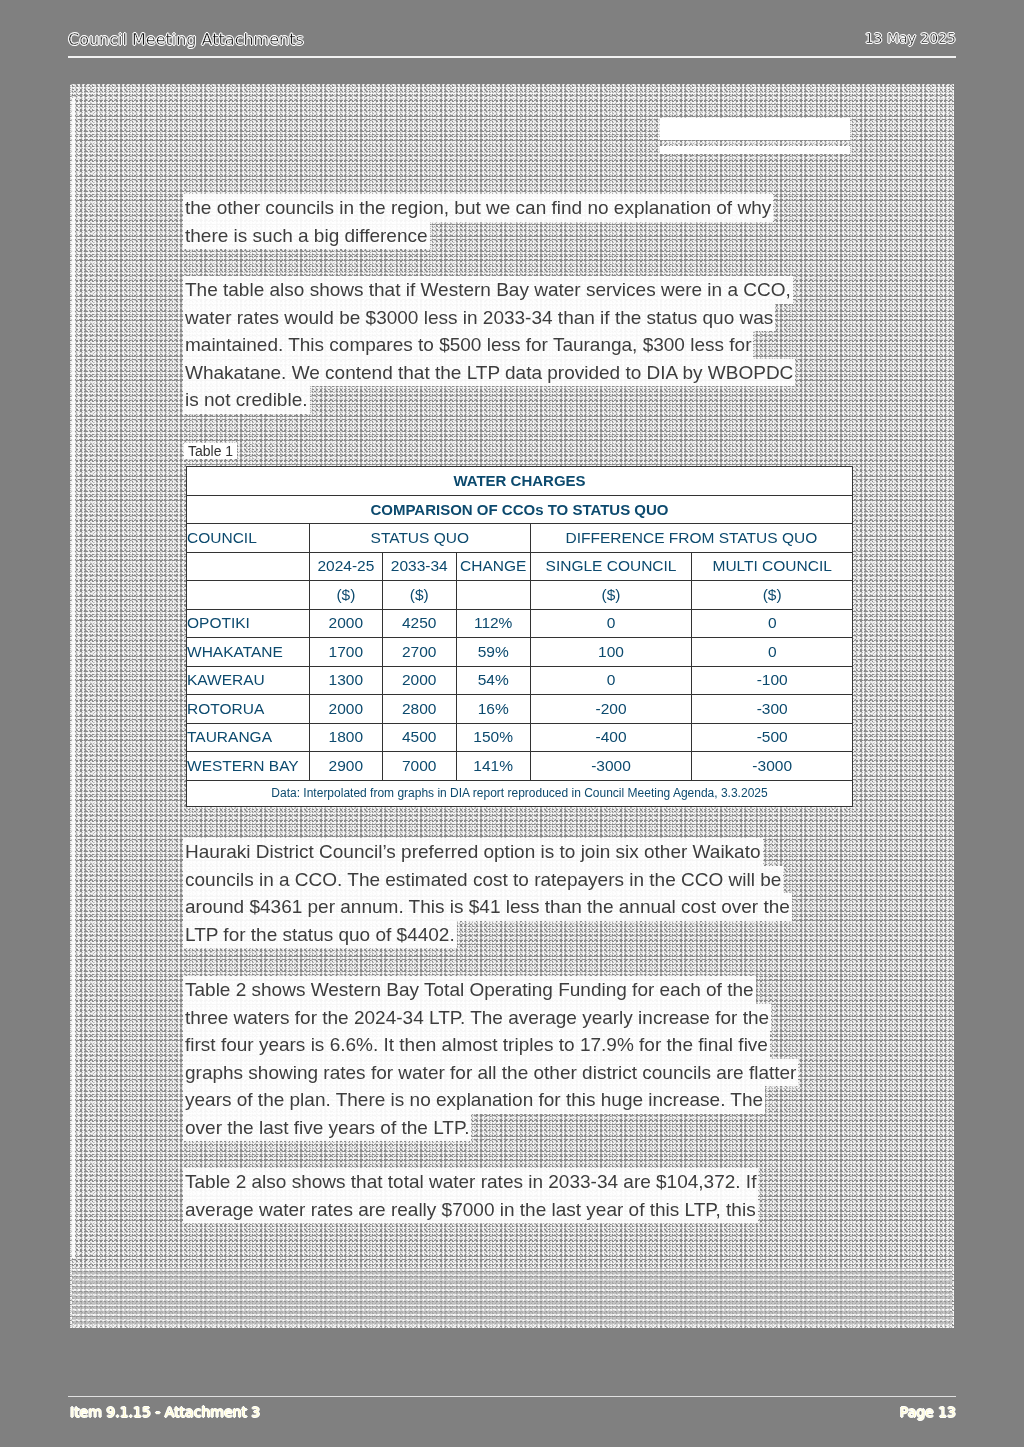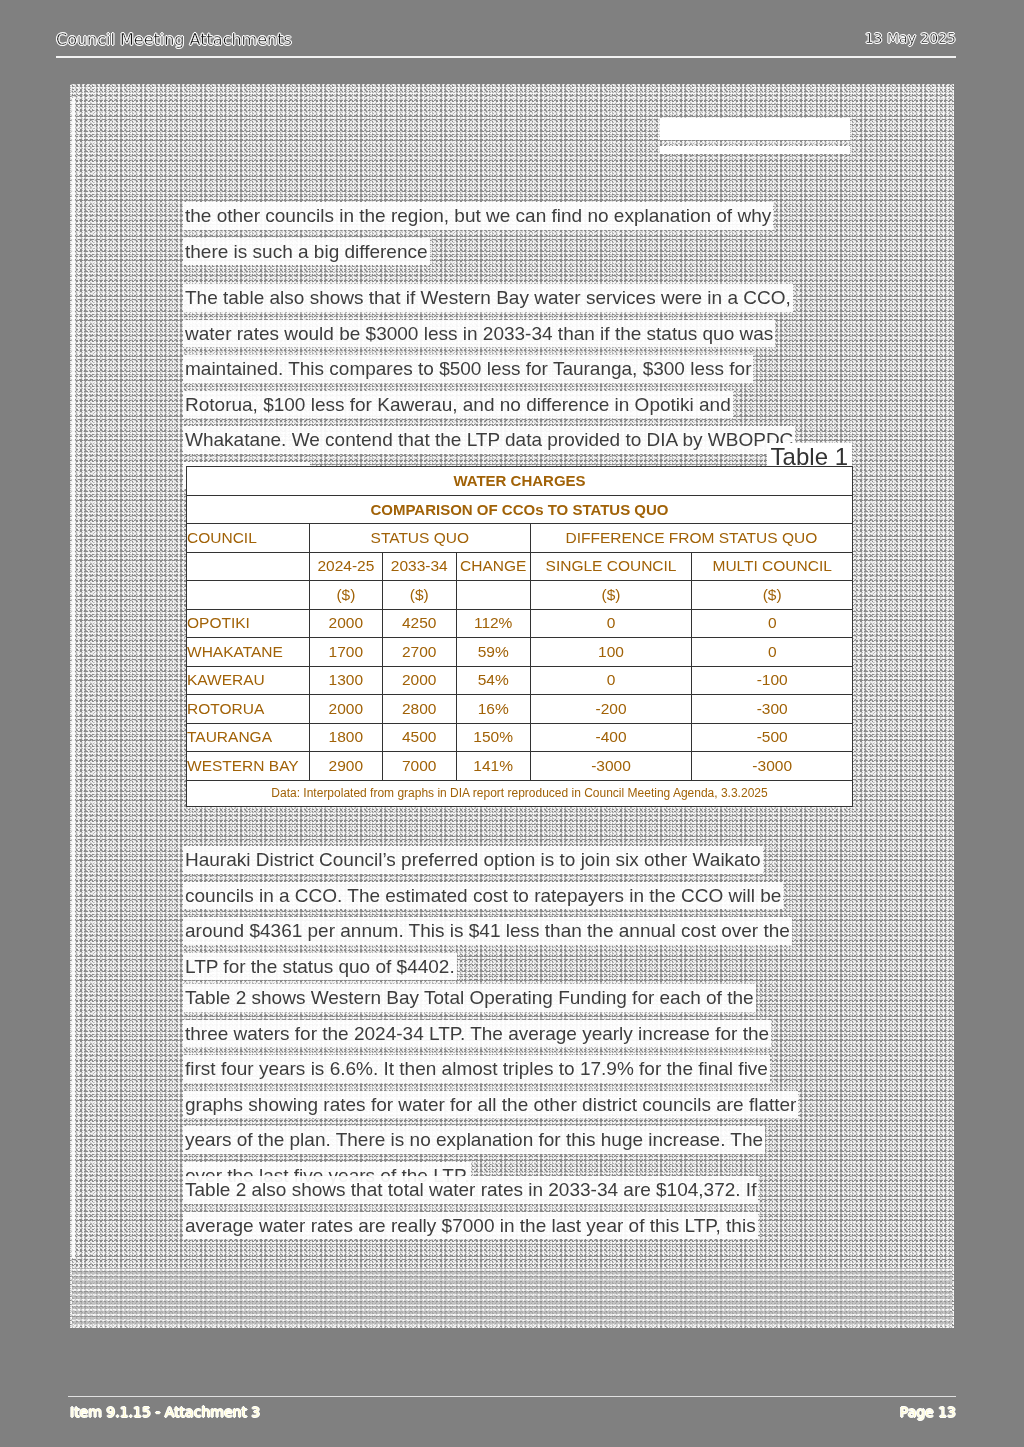--- a/index.html
+++ b/index.html
@@ -4,21 +4,21 @@
 <style>
   html, body { margin: 0; padding: 0; }
   body {
     width: 1024px; height: 1447px;
     background: #808080;
     position: relative;
     overflow: hidden;
     font-family: "Liberation Sans", sans-serif;
   }
   .hdr {
-    position: absolute; left: 56px; right: 68px; top: 30px; height: 26px;
+    position: absolute; left: 68px; right: 68px; top: 30px; height: 26px;
     border-bottom: 2px solid #f2f2f2;
     color: #111;
     font-family: "DejaVu Sans", sans-serif;
     font-size: 16px;
   }
   .hdr span, .ftr span {
     -webkit-text-stroke: 0.4px #fff;
     text-shadow: 1px 0 #fff, -1px 0 #fff, 0 1px #fff, 0 -1px #fff;
   }
   .hdr .left { position: absolute; left: 0; top: 0; }
@@ -61,35 +61,35 @@
     opacity: 0.55;
   }
 
   .para {
     position: absolute; left: 183px; width: 672px;
     color: #3d3d3d; font-size: 19px; line-height: 27.5px;
   }
   .para .ln {
     display: block; white-space: nowrap;
     background: rgba(255,255,255,0.92);
-    width: fit-content; padding: 0 2px; margin-top: 8px;
+    width: fit-content; padding: 0 2px;
   }
 
   .tcaption {
     position: absolute; left: 184px; width: 668px; top: 443px;
-    text-align: right; font-size: 24px; color: #333;
+    text-align: left; font-size: 14px; color: #333;
   }
   .tcaption span { background: #fff; padding: 0 4px; }
 
   table.wc {
     position: absolute; left: 186px; top: 466px; width: 667px;
     border-collapse: collapse;
     background: #fff;
     font-family: "Liberation Sans", sans-serif;
-    font-size: 15.5px; color: #a16207;
+    font-size: 15.5px; color: #0c4a6e;
   }
   table.wc td {
     border: 1.4px solid #333;
     height: 27.5px; padding: 0 3px;
     text-align: center; white-space: nowrap;
   }
   table.wc td.l { text-align: left; padding-left: 0; }
   table.wc tr.title td { font-weight: bold; font-size: 15px; }
   table.wc tr.note td { font-size: 12px; height: 25px; }
 </style>
@@ -109,21 +109,20 @@
 
 <div class="para" style="top:194px;">
   <span class="ln">the other councils in the region, but we can find no explanation of why</span>
   <span class="ln">there is such a big difference</span>
 </div>
 
 <div class="para" style="top:276px;">
   <span class="ln">The table also shows that if Western Bay water services were in a CCO,</span>
   <span class="ln">water rates would be $3000 less in 2033-34 than if the status quo was</span>
   <span class="ln">maintained. This compares to $500 less for Tauranga, $300 less for</span>
-  <span class="ln">Rotorua, $100 less for Kawerau, and no difference in Opotiki and</span>
   <span class="ln">Whakatane. We contend that the LTP data provided to DIA by WBOPDC</span>
   <span class="ln">is not credible.</span>
 </div>
 
 <div class="tcaption">
   <span>Table 1</span>
 </div>
 
 <table class="wc">
   <colgroup>

